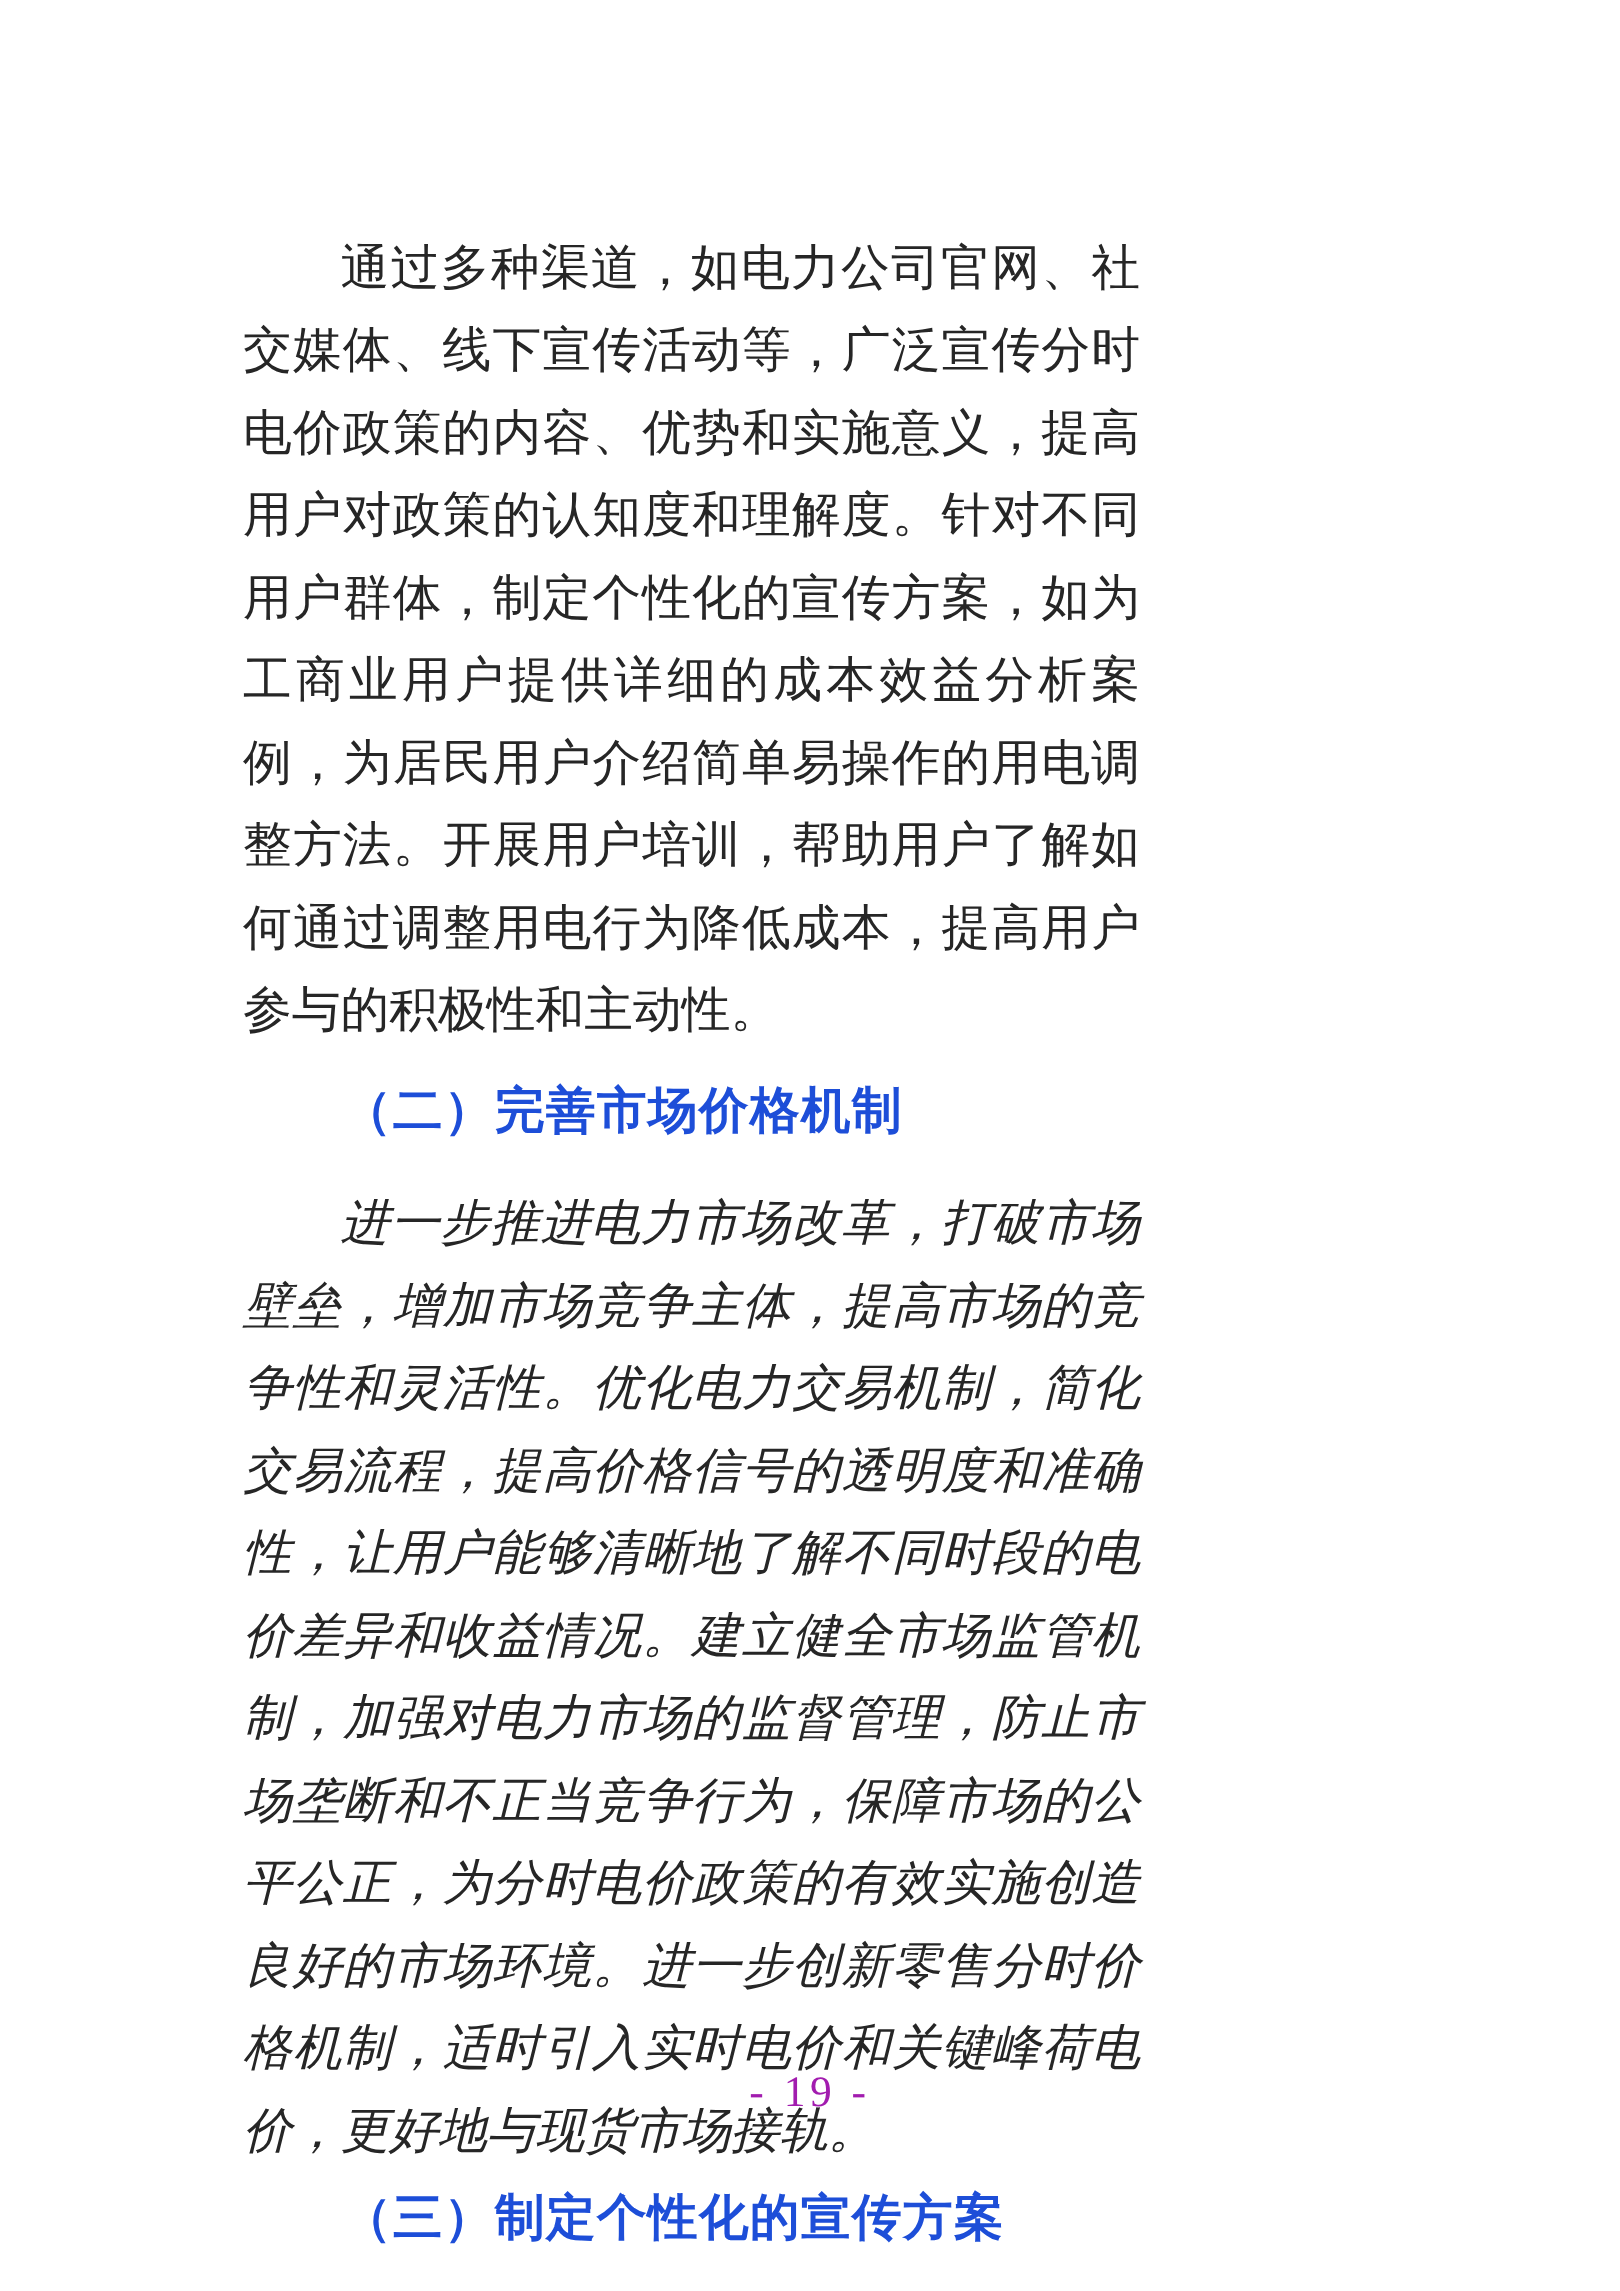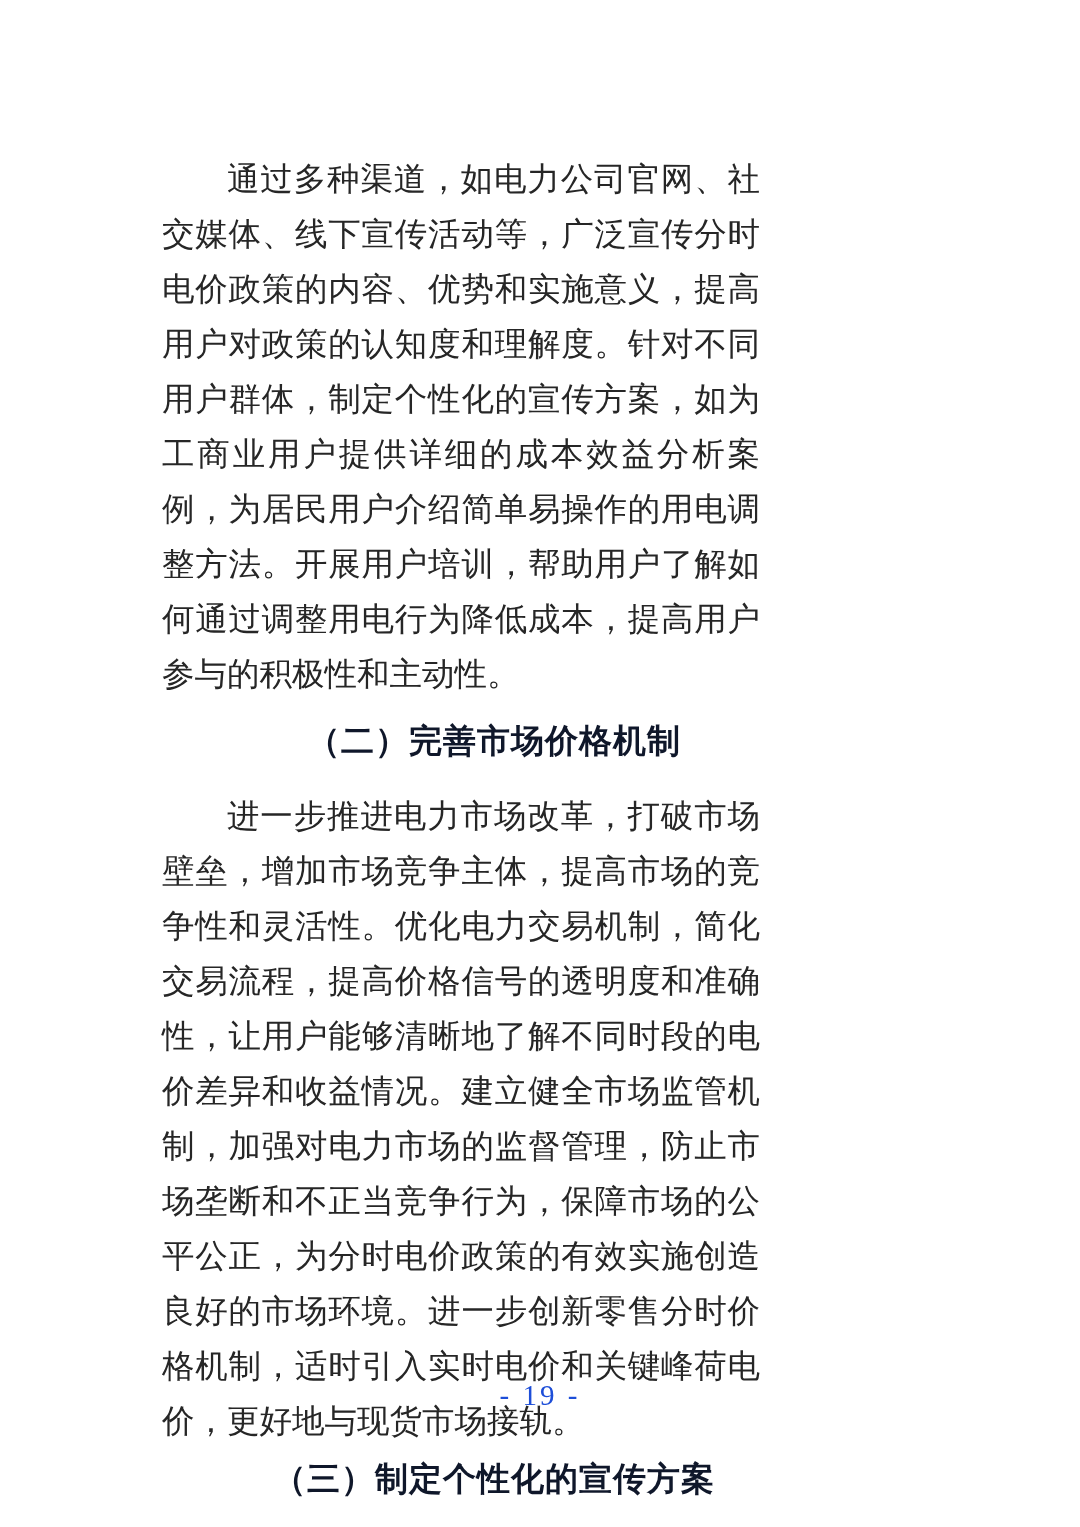--- a/index.html
+++ b/index.html
@@ -35,39 +35,39 @@
     font-weight: 400;
     color: #262626;
     word-break: break-all;
   }
   .section-heading {
     margin: 12px 0 0 0;
     font-size: 33px;
     line-height: 55px;
     font-weight: 700;
     text-indent: 2em;
-    color: #0f172a;
+    color: #1d4ed8;
     letter-spacing: 1px;
-    text-align: center;
   }
   .para-after-heading {
     margin-top: 20px;
+    font-style: italic;
   }
   .heading-late {
     margin-top: 3px;
   }
   .page-footer {
     position: absolute;
     top: 1378px;
     left: 0;
     width: 1080px;
     text-align: center;
     font-size: 29px;
     line-height: 34px;
-    color: #1d4ed8;
+    color: #a21caf;
     letter-spacing: 3px;
   }
 </style>
 </head>
 <body>
 
 <div class="page">
 
   <p class="body-text">通过多种渠道，如电力公司官网、社交媒体、线下宣传活动等，广泛宣传分时电价政策的内容、优势和实施意义，提高用户对政策的认知度和理解度。针对不同用户群体，制定个性化的宣传方案，如为工商业用户提供详细的成本效益分析案例，为居民用户介绍简单易操作的用电调整方法。开展用户培训，帮助用户了解如何通过调整用电行为降低成本，提高用户参与的积极性和主动性。</p>
 

